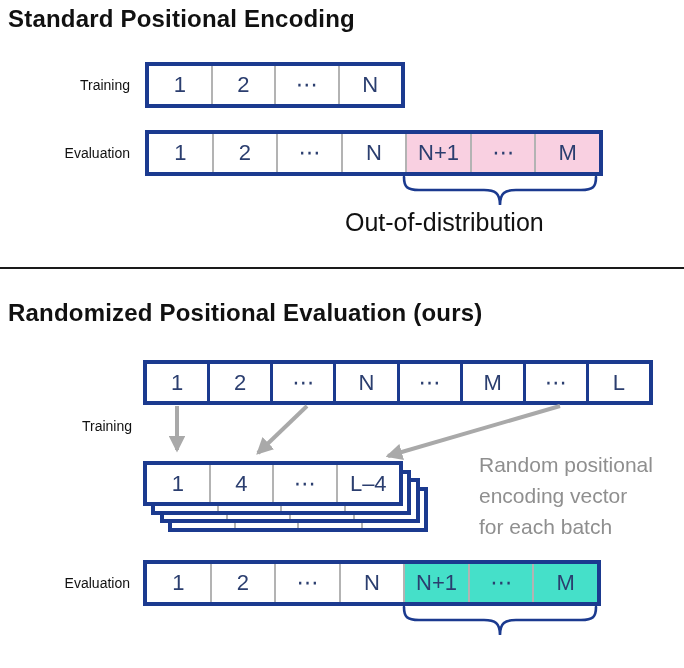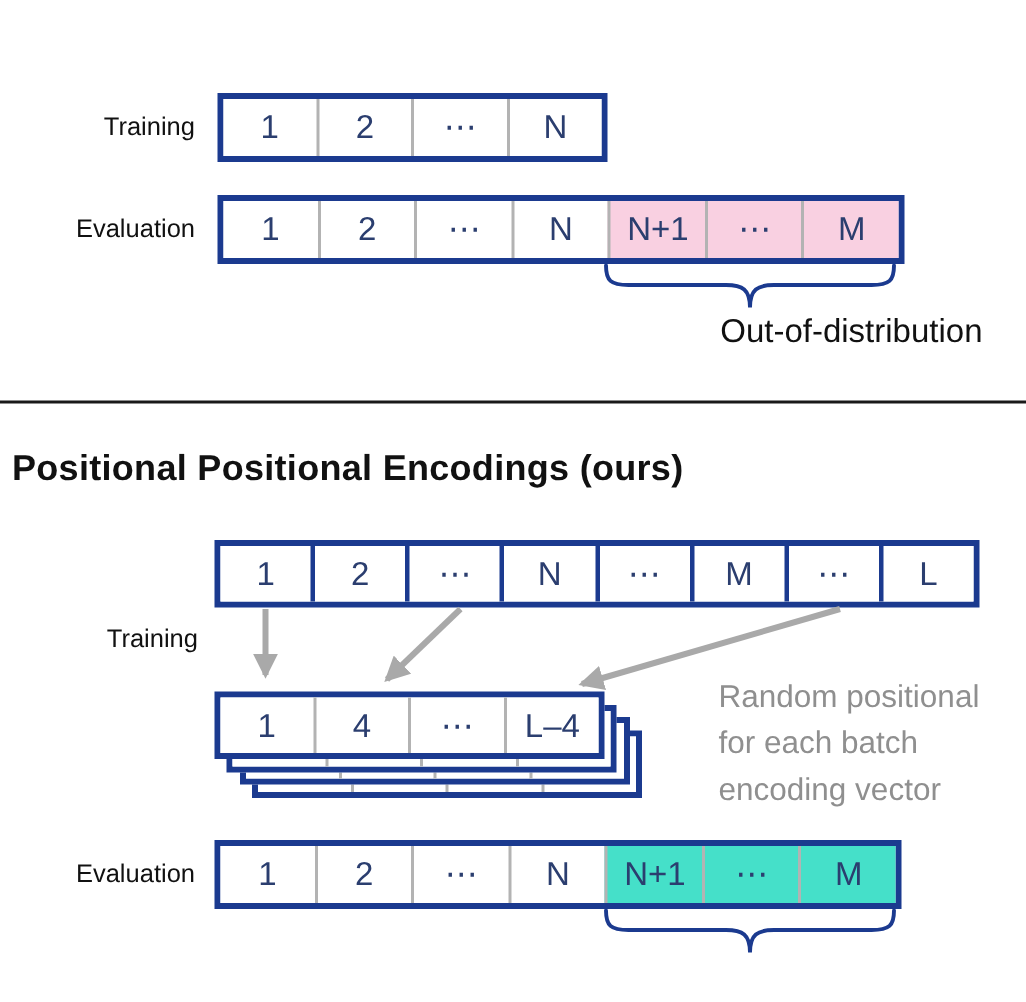--- a/index.html
+++ b/index.html
@@ -21,21 +21,21 @@
     background:#ffffff;
     overflow:hidden;
   }
   .title{
     position:absolute;left:8px;
     font-size:24px;font-weight:bold;color:var(--text-black);
     letter-spacing:0.2px;white-space:nowrap;
   }
   .row-label{
     position:absolute;display:flex;align-items:center;justify-content:flex-end;
-    font-size:17px;color:var(--text-black);
+    font-size:14px;color:var(--text-black);
   }
   .seq-row{
     position:absolute;display:flex;
     border:4px solid var(--navy);background:#ffffff;
   }
   .seq-row .cell{
     flex:1 1 0;display:flex;align-items:center;justify-content:center;
     font-size:22px;color:var(--cell-text);
     border-left:2px solid var(--gray-separator);
     background:#ffffff;white-space:nowrap;
@@ -47,37 +47,38 @@
   .cell.teal{background:var(--teal);}
   .divider{
     position:absolute;left:0;top:267px;width:684px;height:2px;
     background:#1a1a1a;
   }
   .brace{position:absolute;width:208px;height:34px;}
   .brace path{
     stroke:var(--navy);stroke-width:2.6;fill:none;stroke-linecap:round;
   }
   .brace-label{
-    position:absolute;font-size:22px;color:var(--text-black);
-    text-align:right;white-space:nowrap;
+    position:absolute;font-size:25px;color:var(--text-black);
+    text-align:left;white-space:nowrap;
   }
   .arrows{position:absolute;left:0;top:404px;width:684px;height:62px;pointer-events:none;}
   .arrow-line{stroke:var(--gray-arrow);stroke-width:4;fill:none;}
   .arrow-head{fill:var(--gray-arrow);}
   .annotation{
     position:absolute;left:479px;top:449px;
     font-size:21px;line-height:31px;color:var(--gray-annotation);
     white-space:nowrap;
   }
 </style>
 </head>
 <body>
 
 <div class="canvas">
 
+  <div class="title" style="top:5px;">Standard Positional Encoding</div>
 
   <div class="row-label" style="left:0;top:62px;width:130px;height:46px;">Training</div>
 
   <div class="seq-row" style="left:145px;top:62px;width:260px;height:46px;">
     <div class="cell">1</div>
     <div class="cell">2</div>
     <div class="cell">⋯</div>
     <div class="cell">N</div>
   </div>
 
@@ -93,21 +94,21 @@
     <div class="cell pink">M</div>
   </div>
 
   <svg class="brace" style="left:396px;top:174px;" viewBox="0 0 208 34">
     <path d="M8 3 C8 13 11 16 23 16 L88 16 C99 16 104 19 104 31 C104 19 109 16 120 16 L185 16 C197 16 200 13 200 3"></path>
   </svg>
   <div class="brace-label" style="left:345px;top:208px;width:310px;">Out-of-distribution</div>
 
   <div class="divider"></div>
 
-  <div class="title" style="top:299px;">Positional Positional Encodings (ours)</div>
+  <div class="title" style="top:299px;">Randomized Positional Evaluation (ours)</div>
 
   <div class="seq-row navy-sep" style="left:143px;top:360px;width:510px;height:45px;">
     <div class="cell">1</div>
     <div class="cell">2</div>
     <div class="cell">⋯</div>
     <div class="cell">N</div>
     <div class="cell">⋯</div>
     <div class="cell">M</div>
     <div class="cell">⋯</div>
     <div class="cell">L</div>
@@ -146,22 +147,22 @@
         <path d="M0 0 L10 5 L0 10 z" class="arrow-head"></path>
       </marker>
     </defs>
     <path class="arrow-line" d="M177 2 L177 46" marker-end="url(#arrowhead)"></path>
     <path class="arrow-line" d="M307 2 L258 49" marker-end="url(#arrowhead)"></path>
     <path class="arrow-line" d="M560 2 L388 52" marker-end="url(#arrowhead)"></path>
   </svg>
 
   <div class="annotation">
     <div>Random positional</div>
+    <div>encoding vector</div>
     <div>for each batch</div>
-    <div>encoding vector</div>
   </div>
 
   <div class="row-label" style="left:0;top:560px;width:130px;height:46px;">Evaluation</div>
 
   <div class="seq-row" style="left:143px;top:560px;width:458px;height:46px;">
     <div class="cell">1</div>
     <div class="cell">2</div>
     <div class="cell">⋯</div>
     <div class="cell">N</div>
     <div class="cell teal">N+1</div>

